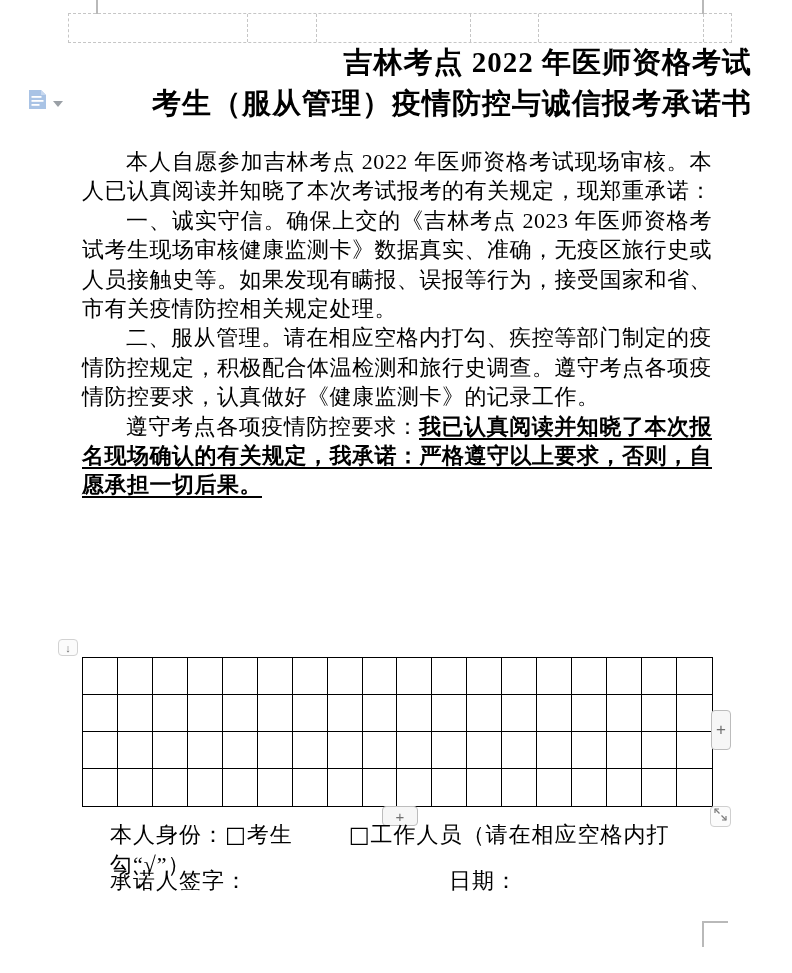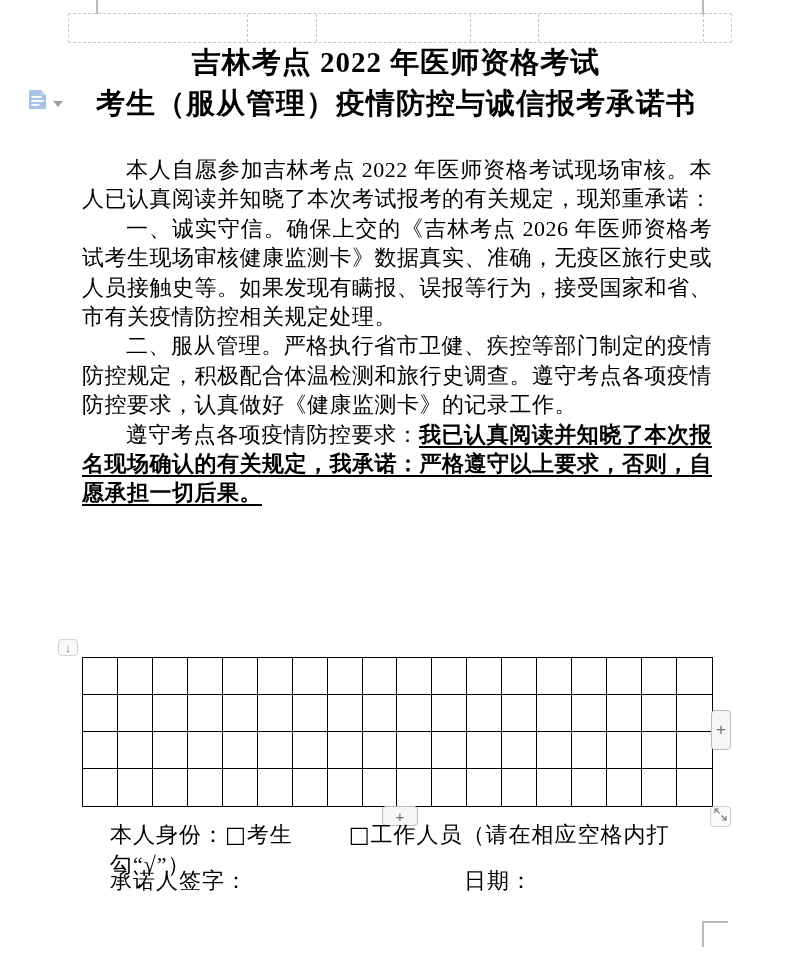--- a/index.html
+++ b/index.html
@@ -11,25 +11,25 @@
   #boundary-row{position:absolute;left:68px;top:13px;width:664px;height:30px;
       border:1px dashed #c6c6c6;box-sizing:border-box;display:flex;}
   .boundary-cell{height:100%;border-right:1px dashed #c6c6c6;box-sizing:border-box;}
   .boundary-cell:last-child{border-right:none;}
 
   
   #paste-options{position:absolute;left:27px;top:90px;width:42px;height:26px;display:flex;align-items:center;gap:5px;cursor:pointer;}
   #paste-dropdown{width:0;height:0;border-left:5px solid transparent;border-right:5px solid transparent;border-top:6px solid #9aa0a6;margin-top:2px;}
 
   
-  #title-block{position:absolute;left:40px;top:42px;width:712px;text-align:center;
+  #title-block{position:absolute;left:40px;top:42px;width:712px;text-align:right;
       font-weight:bold;font-size:29px;line-height:41px;letter-spacing:1px;}
 
   
-  #body-text{position:absolute;left:82px;top:155px;width:630px;font-size:22px;
+  #body-text{position:absolute;left:82px;top:147px;width:630px;font-size:22px;
       line-height:29.4px;text-align:justify;letter-spacing:0.5px;}
   #body-text p{margin:0;text-indent:2em;}
   .bold-underline{font-weight:bold;text-decoration:underline;text-underline-offset:4px;margin-top:40px;}
 
   
   #writing-grid{position:absolute;left:82px;top:657px;width:631px;height:150px;
       display:grid;grid-auto-rows:1fr;border:1.6px solid #000;box-sizing:border-box;background:#fff;}
   .grid-cell{border-right:1.4px solid #000;border-bottom:1.4px solid #000;box-sizing:border-box;cursor:text;}
 
   
@@ -40,21 +40,21 @@
   #add-column{left:711px;top:710px;width:20px;height:40px;font-size:17px;font-weight:400;}
   #add-row{left:382px;top:806px;width:36px;height:20px;font-size:15px;}
   #resize-table{left:710px;top:806px;width:21px;height:21px;background:#fbfbfb;border-color:#cfcfcf;}
 
   
   .bottom-line{position:absolute;left:110px;width:620px;font-size:22px;letter-spacing:1px;}
   #identity-line{top:820px;}
   #signature-line{top:866px;}
   .cbx{font-family:"DejaVu Sans",sans-serif;cursor:pointer;}
   #staff-group{margin-left:56px;}
-  #date-label{position:absolute;left:354px;}
+  #date-label{position:absolute;left:339px;}
 
   
   #corner-h{position:absolute;left:702px;top:921px;width:26px;height:2px;background:#b9b9b9;}
   #corner-v{position:absolute;left:702px;top:921px;width:2px;height:26px;background:#b9b9b9;}
 </style>
 </head>
 <body>
 
 <div id="page">
 
@@ -82,22 +82,22 @@
     <span id="paste-dropdown"></span>
   </div>
 
   <div id="title-block">
     <div>吉林考点 2022 年医师资格考试</div>
     <div>考生（服从管理）疫情防控与诚信报考承诺书</div>
   </div>
 
   <div id="body-text">
     <p>本人自愿参加吉林考点 2022 年医师资格考试现场审核。本人已认真阅读并知晓了本次考试报考的有关规定，现郑重承诺：</p>
-    <p>一、诚实守信。确保上交的《吉林考点 2026 年医师资格考试考生现场审核健康监测卡》数据真实、准确，无疫区旅行史或人员接触史等。如果发现有瞒报、误报等行为，接受国家和省、市有关疫情防控相关规定处理。</p>
-    <p>二、服从管理。严格执行省市卫健、疾控等部门制定的疫情防控规定，积极配合体温检测和旅行史调查。遵守考点各项疫情防控要求，认真做好《健康监测卡》的记录工作。</p>
+    <p>一、诚实守信。确保上交的《吉林考点 2023 年医师资格考试考生现场审核健康监测卡》数据真实、准确，无疫区旅行史或人员接触史等。如果发现有瞒报、误报等行为，接受国家和省、市有关疫情防控相关规定处理。</p>
+    <p>二、服从管理。请在相应空格内打勾、疾控等部门制定的疫情防控规定，积极配合体温检测和旅行史调查。遵守考点各项疫情防控要求，认真做好《健康监测卡》的记录工作。</p>
     <p><span>遵守考点各项疫情防控要求：</span><span class="bold-underline">我已认真阅读并知晓了本次报名现场确认的有关规定，我承诺：严格遵守以上要求，否则，自愿承担一切后果。</span></p>
   </div>
 
   <div class="ctl" id="move-handle">
     <span>↓</span>
   </div>
 
   <div id="writing-grid" style="grid-template-columns: repeat(18, 1fr);">
       <div class="grid-cell"></div>
       <div class="grid-cell"></div>

